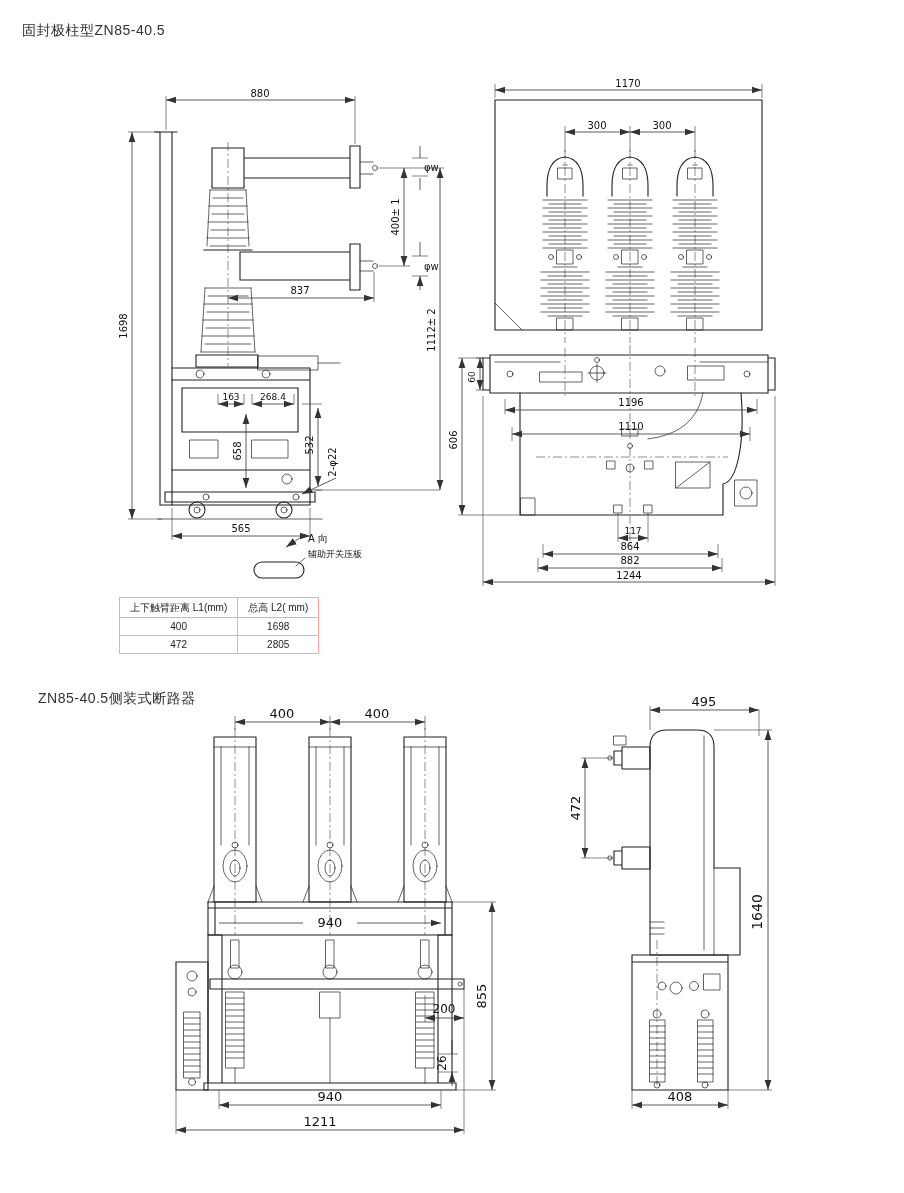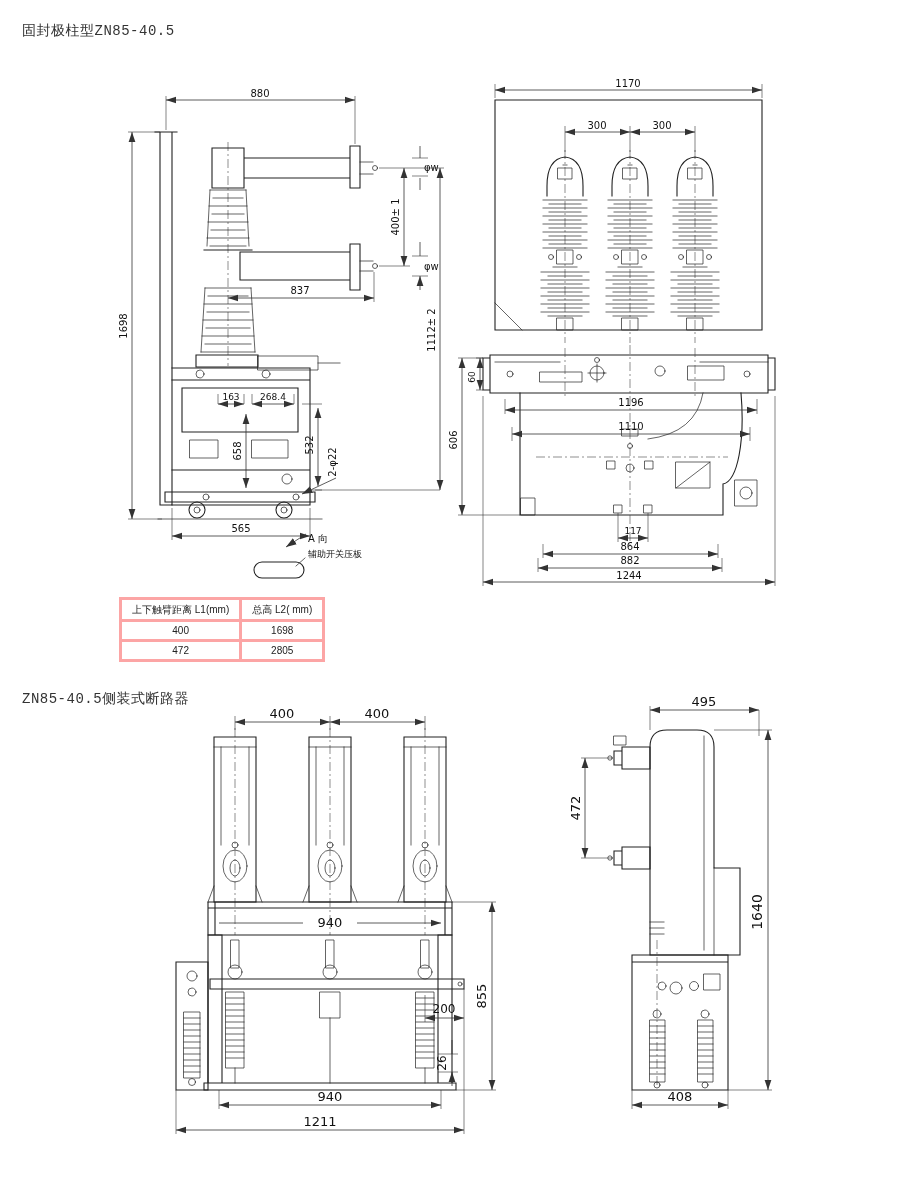--- a/index.html
+++ b/index.html
@@ -1,35 +1,35 @@
 <!DOCTYPE html>
 <html><head>
 <meta charset="utf-8">
 <style>
   html,body{margin:0;padding:0;background:#e9e9e9;}
   .page{position:relative;width:904px;height:1193px;background:#ffffff;overflow:hidden;
         font-family:"Liberation Sans",sans-serif;color:#222;}
-  .sec-title{position:absolute;font-size:14px;color:#333;letter-spacing:.5px;font-family:Liberation Mono, monospace;}
+  .sec-title{position:absolute;font-size:14px;color:#333;letter-spacing:.5px;}
   #title1{left:22px;top:22px;}
-  #title2{left:22px;top:690px;}
+  #title2{left:38px;top:690px;}
   svg{position:absolute;left:0;top:0;}
   
   .ln{stroke:#222;stroke-width:1.1;fill:none;stroke-linecap:square;}
   .lt{stroke:#222;stroke-width:0.7;fill:none;stroke-linecap:square;}
   .dim{stroke:#333;stroke-width:0.8;fill:none;marker-start:url(#arw);marker-end:url(#arw);}
   .dimE{stroke:#333;stroke-width:0.8;fill:none;marker-end:url(#arw);}
   .ext{stroke:#333;stroke-width:0.6;fill:none;}
   .cl{stroke:#444;stroke-width:0.6;fill:none;stroke-dasharray:9 3 2 3;}
   text{fill:#111;font-family:"DejaVu Sans",sans-serif;text-anchor:middle;}
   .t9{font-size:9px;}  .t10{font-size:10px;} .t12{font-size:12px;}
   .t13{font-size:13px;} .t14{font-size:14px;}
   .ts{text-anchor:start;}
   
   .spec{position:absolute;left:119px;top:597px;border-collapse:collapse;font-size:10px;color:#222;}
-  .spec th,.spec td{border:3px solid #fca5a5;padding:2px 10px;text-align:center;font-weight:normal;line-height:13px;}
+  .spec th,.spec td{border:1px solid #fca5a5;padding:2px 10px;text-align:center;font-weight:normal;line-height:13px;}
   .spec th{padding:3px 10px;}
 </style>
 </head>
 <body>
 
 <div class="page">
 
   <div class="sec-title" id="title1">固封极柱型ZN85-40.5</div>
   <div class="sec-title" id="title2">ZN85-40.5侧装式断路器</div>
 

